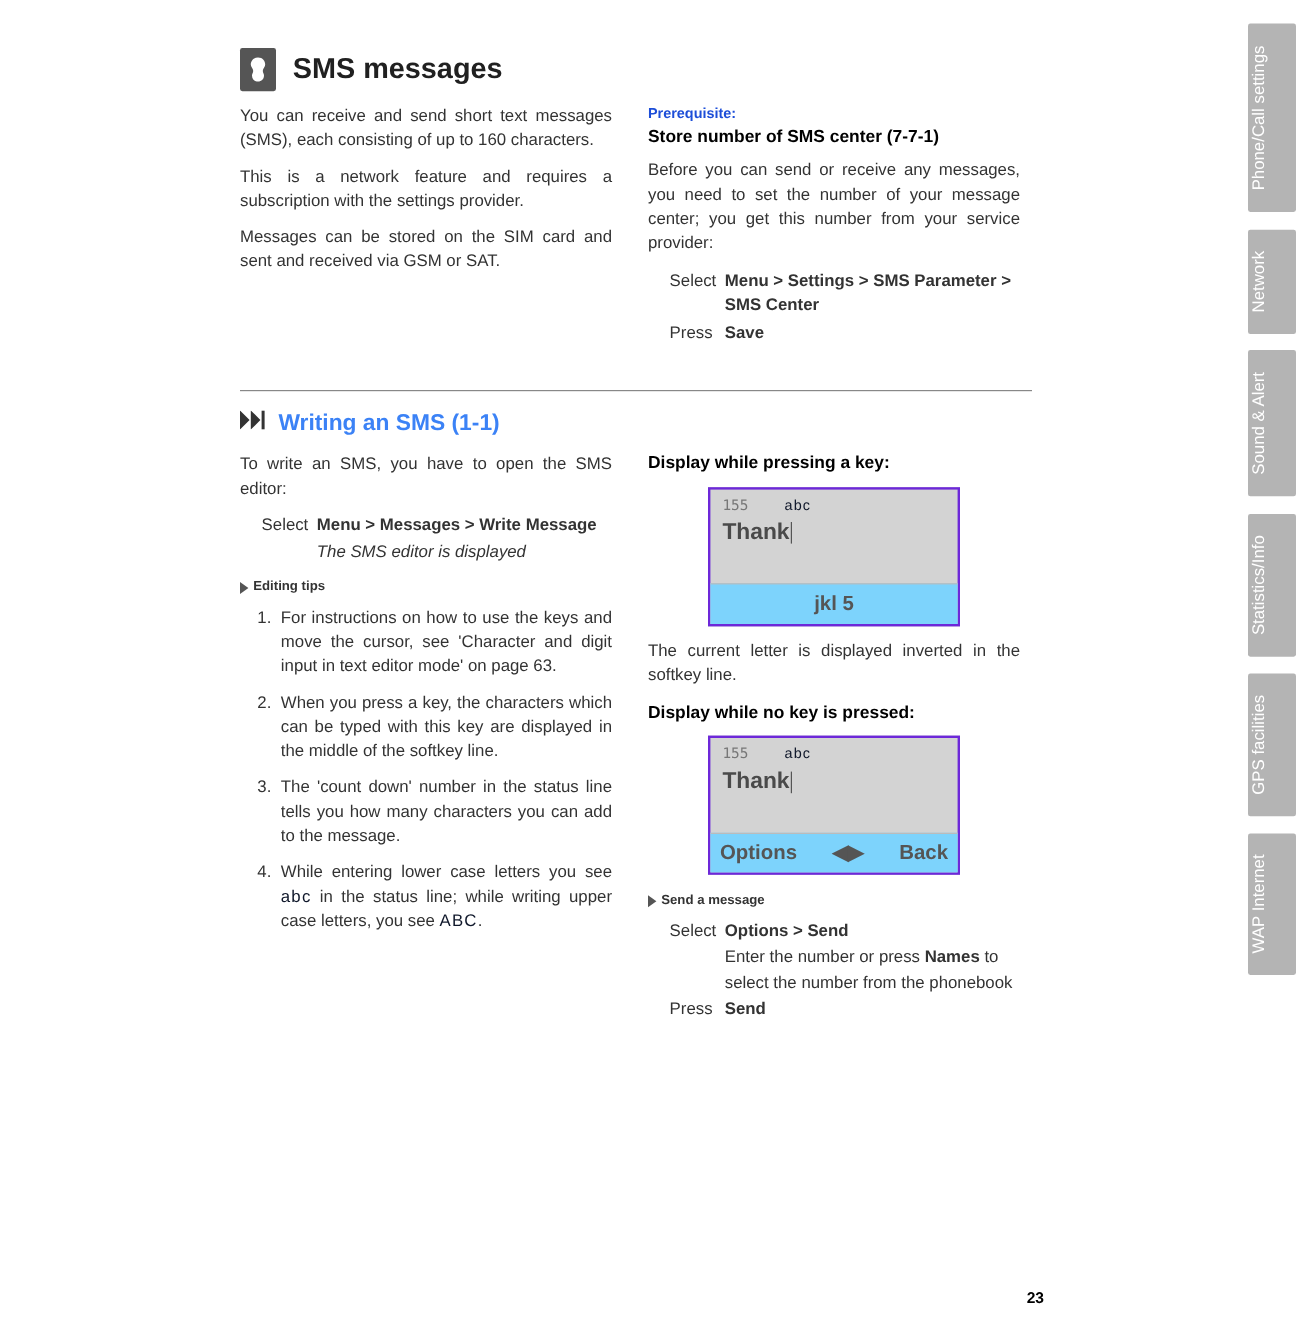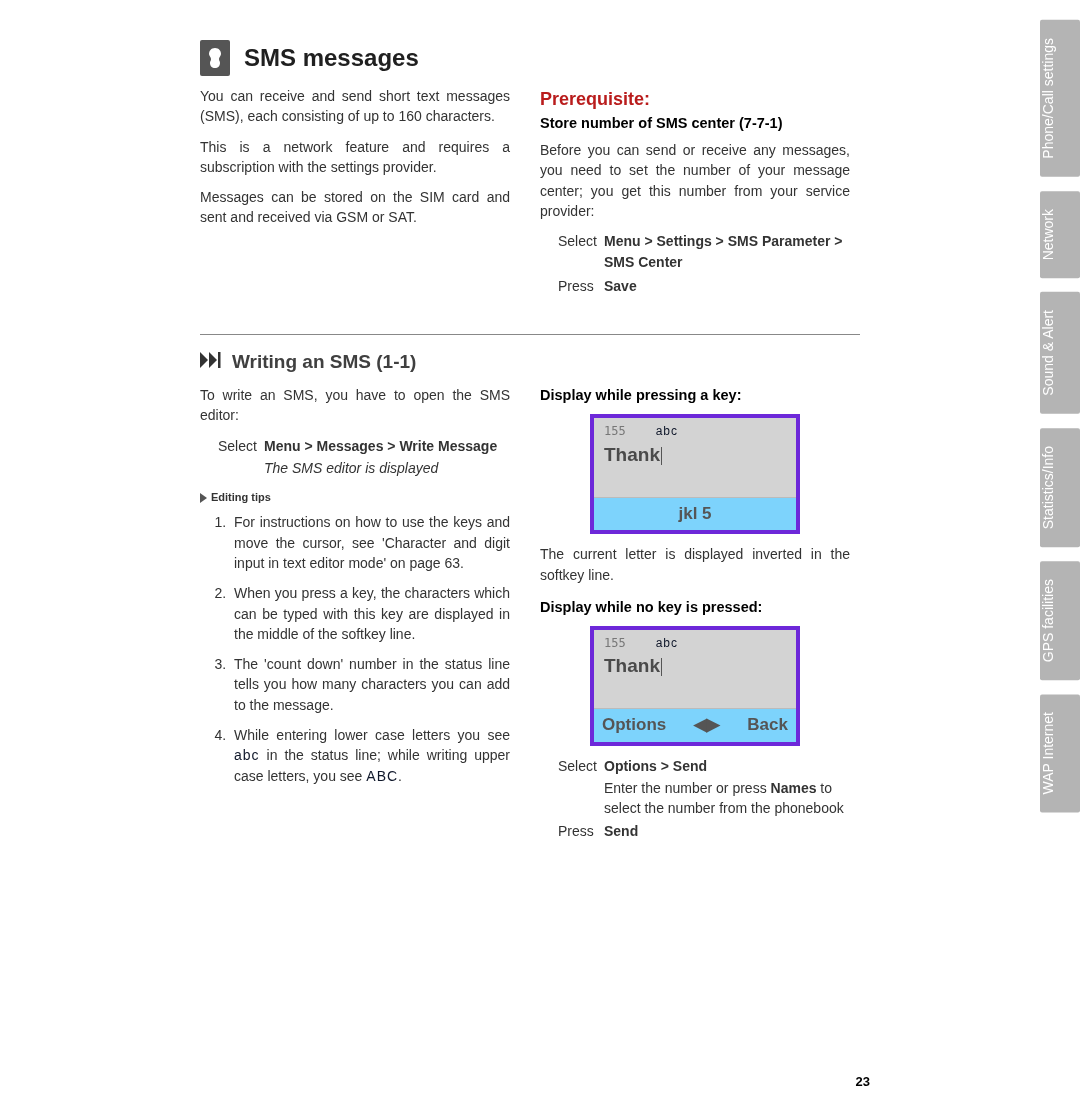--- a/index.html
+++ b/index.html
@@ -69,22 +69,22 @@
   .col {
     width: 310px;
     font-size: 14px;
     color: #333;
     line-height: 1.45;
   }
   .col p { margin-bottom: 10px; text-align: justify; }
 
   .subhead {
     font-weight: 700;
-    color: #b91c1c;
-    font-size: 18px;
+    color: #1d4ed8;
+    font-size: 12px;
     margin-bottom: 1px;
   }
   .subhead2 {
     font-weight: 700;
     color: #000;
     font-size: 14.5px;
     margin-bottom: 6px;
   }
 
   .steps {
@@ -105,21 +105,21 @@
     width: 660px;
   }
 
   .section2-title {
     display: flex;
     align-items: flex-start;
     gap: 10px;
     margin-bottom: 12px;
     font-size: 19px;
     font-weight: 700;
-    color: #404040;
+    color: #3b82f6;
   }
 
   .tips-heading {
     display:flex;
     align-items:center;
     gap:4px;
     font-weight:700;
     font-size:11px;
     margin: 12px 0 6px 0;
   }
@@ -135,21 +135,21 @@
     font-size: 14px;
     color: #333;
   }
   ol.tips li { margin-bottom: 10px; text-align: justify; padding-left:4px; line-height:1.45; }
 
   .dotted { font-family: Liberation Sans, sans-serif; letter-spacing: 1px; color:#0f172a; }
 
   .screen {
     width: 210px;
     margin: 8px auto 10px;
-    border: 4px solid #6d28d9;
+    border: 2px solid #6d28d9;
     background: #d3d3d3;
     font-family: Arial, sans-serif;
   }
   .screen-top {
     display: flex;
     justify-content: flex-start;
     gap: 30px;
     padding: 5px 10px 0;
     font-size: 12px;
     color: #777;
@@ -298,20 +298,24 @@
           <div class="screen-body">
             <span>Thank</span><span class="cursor"></span>
           </div>
           <div class="screen-bottom">
             <span>Options</span>
             <span>◀▶</span>
             <span>Back</span>
           </div>
         </div>
 
+        <div class="tips-heading" style="margin-top:14px">
+          <span class="triangle"></span>
+          <span>Send a message</span>
+        </div>
         <div class="steps">
           <div class="step-row">
             <span class="step-label">Select</span>
             <span class="step-text bold">Options &gt; Send</span>
           </div>
           <div class="step-row">
             <span class="step-label"></span>
             <span class="step-text"><span>Enter the number or press </span><span class="bold">Names</span><span> to select the number from the phonebook</span></span>
           </div>
           <div class="step-row">

